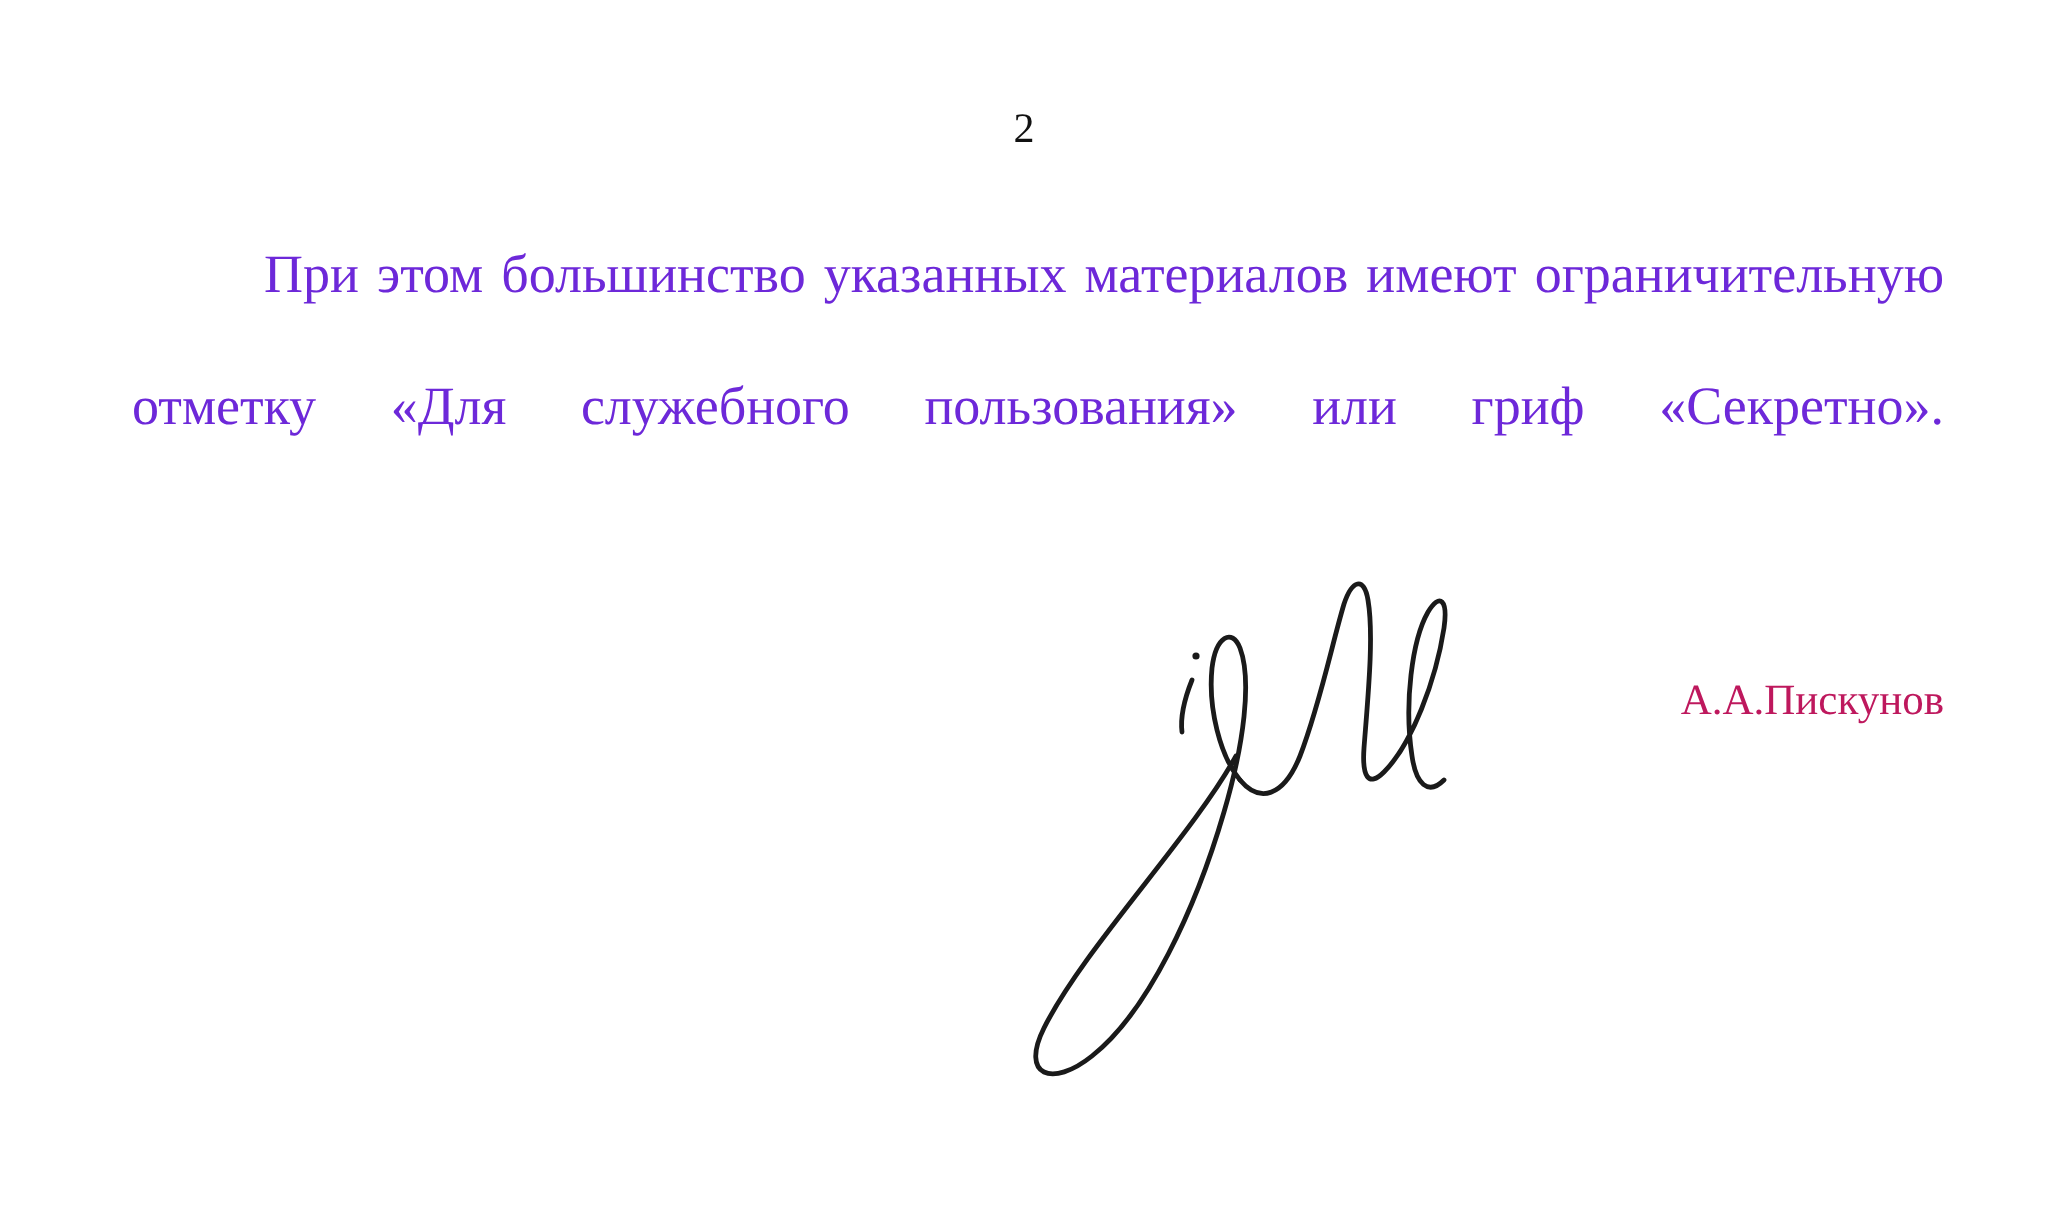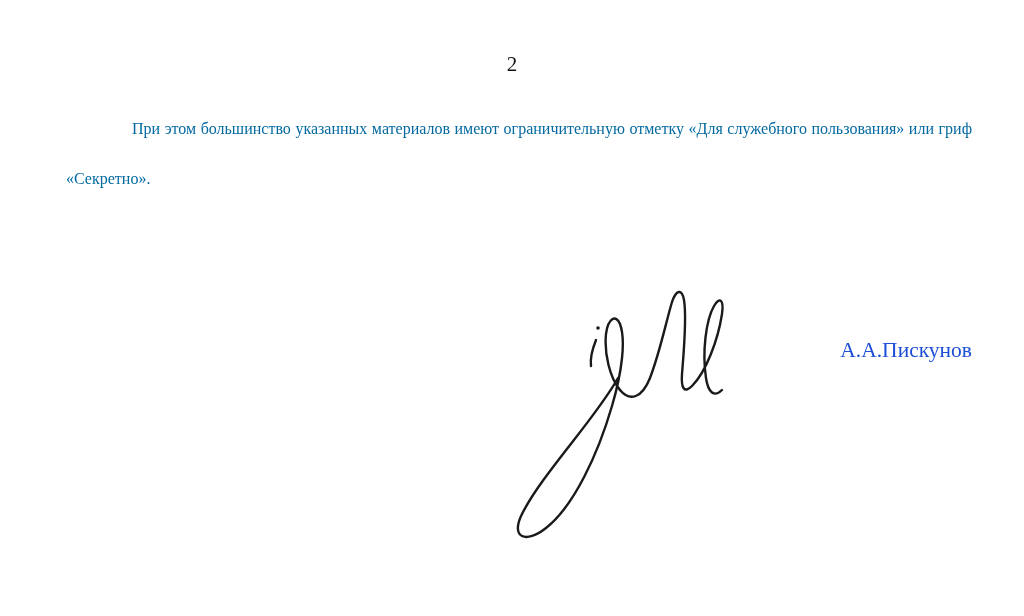--- a/index.html
+++ b/index.html
@@ -30,26 +30,26 @@
     font-family: "Liberation Serif", serif;
     color: #111111;
   }
   .body-text {
     position: absolute;
     left: 66px;
     top: 104px;
     width: 906px;
   }
   .para {
-    font-size: 16px;
-    line-height: 50px;
+    font-size: 27px;
+    line-height: 66px;
     text-align: justify;
     text-indent: 66px;
     margin: 0 0 0 0;
-    color: #0369a1;
+    color: #6d28d9;
     hyphens: none;
   }
   .para + .para {
     margin-top: 1px;
   }
   
   .para:after {
     content: "";
     display: inline-block;
     width: 100%;
@@ -67,21 +67,21 @@
     top: 10px;
     width: 300px;
     height: 270px;
   }
   .signer-name {
     position: absolute;
     right: 52px;
     top: 70px;
     font-size: 21.5px;
     font-family: "Liberation Serif", serif;
-    color: #1d4ed8;
+    color: #be185d;
     white-space: nowrap;
   }
 </style>
 </head>
 <body>
 
 <div class="page">
 
   <div class="page-number">2</div>
 

